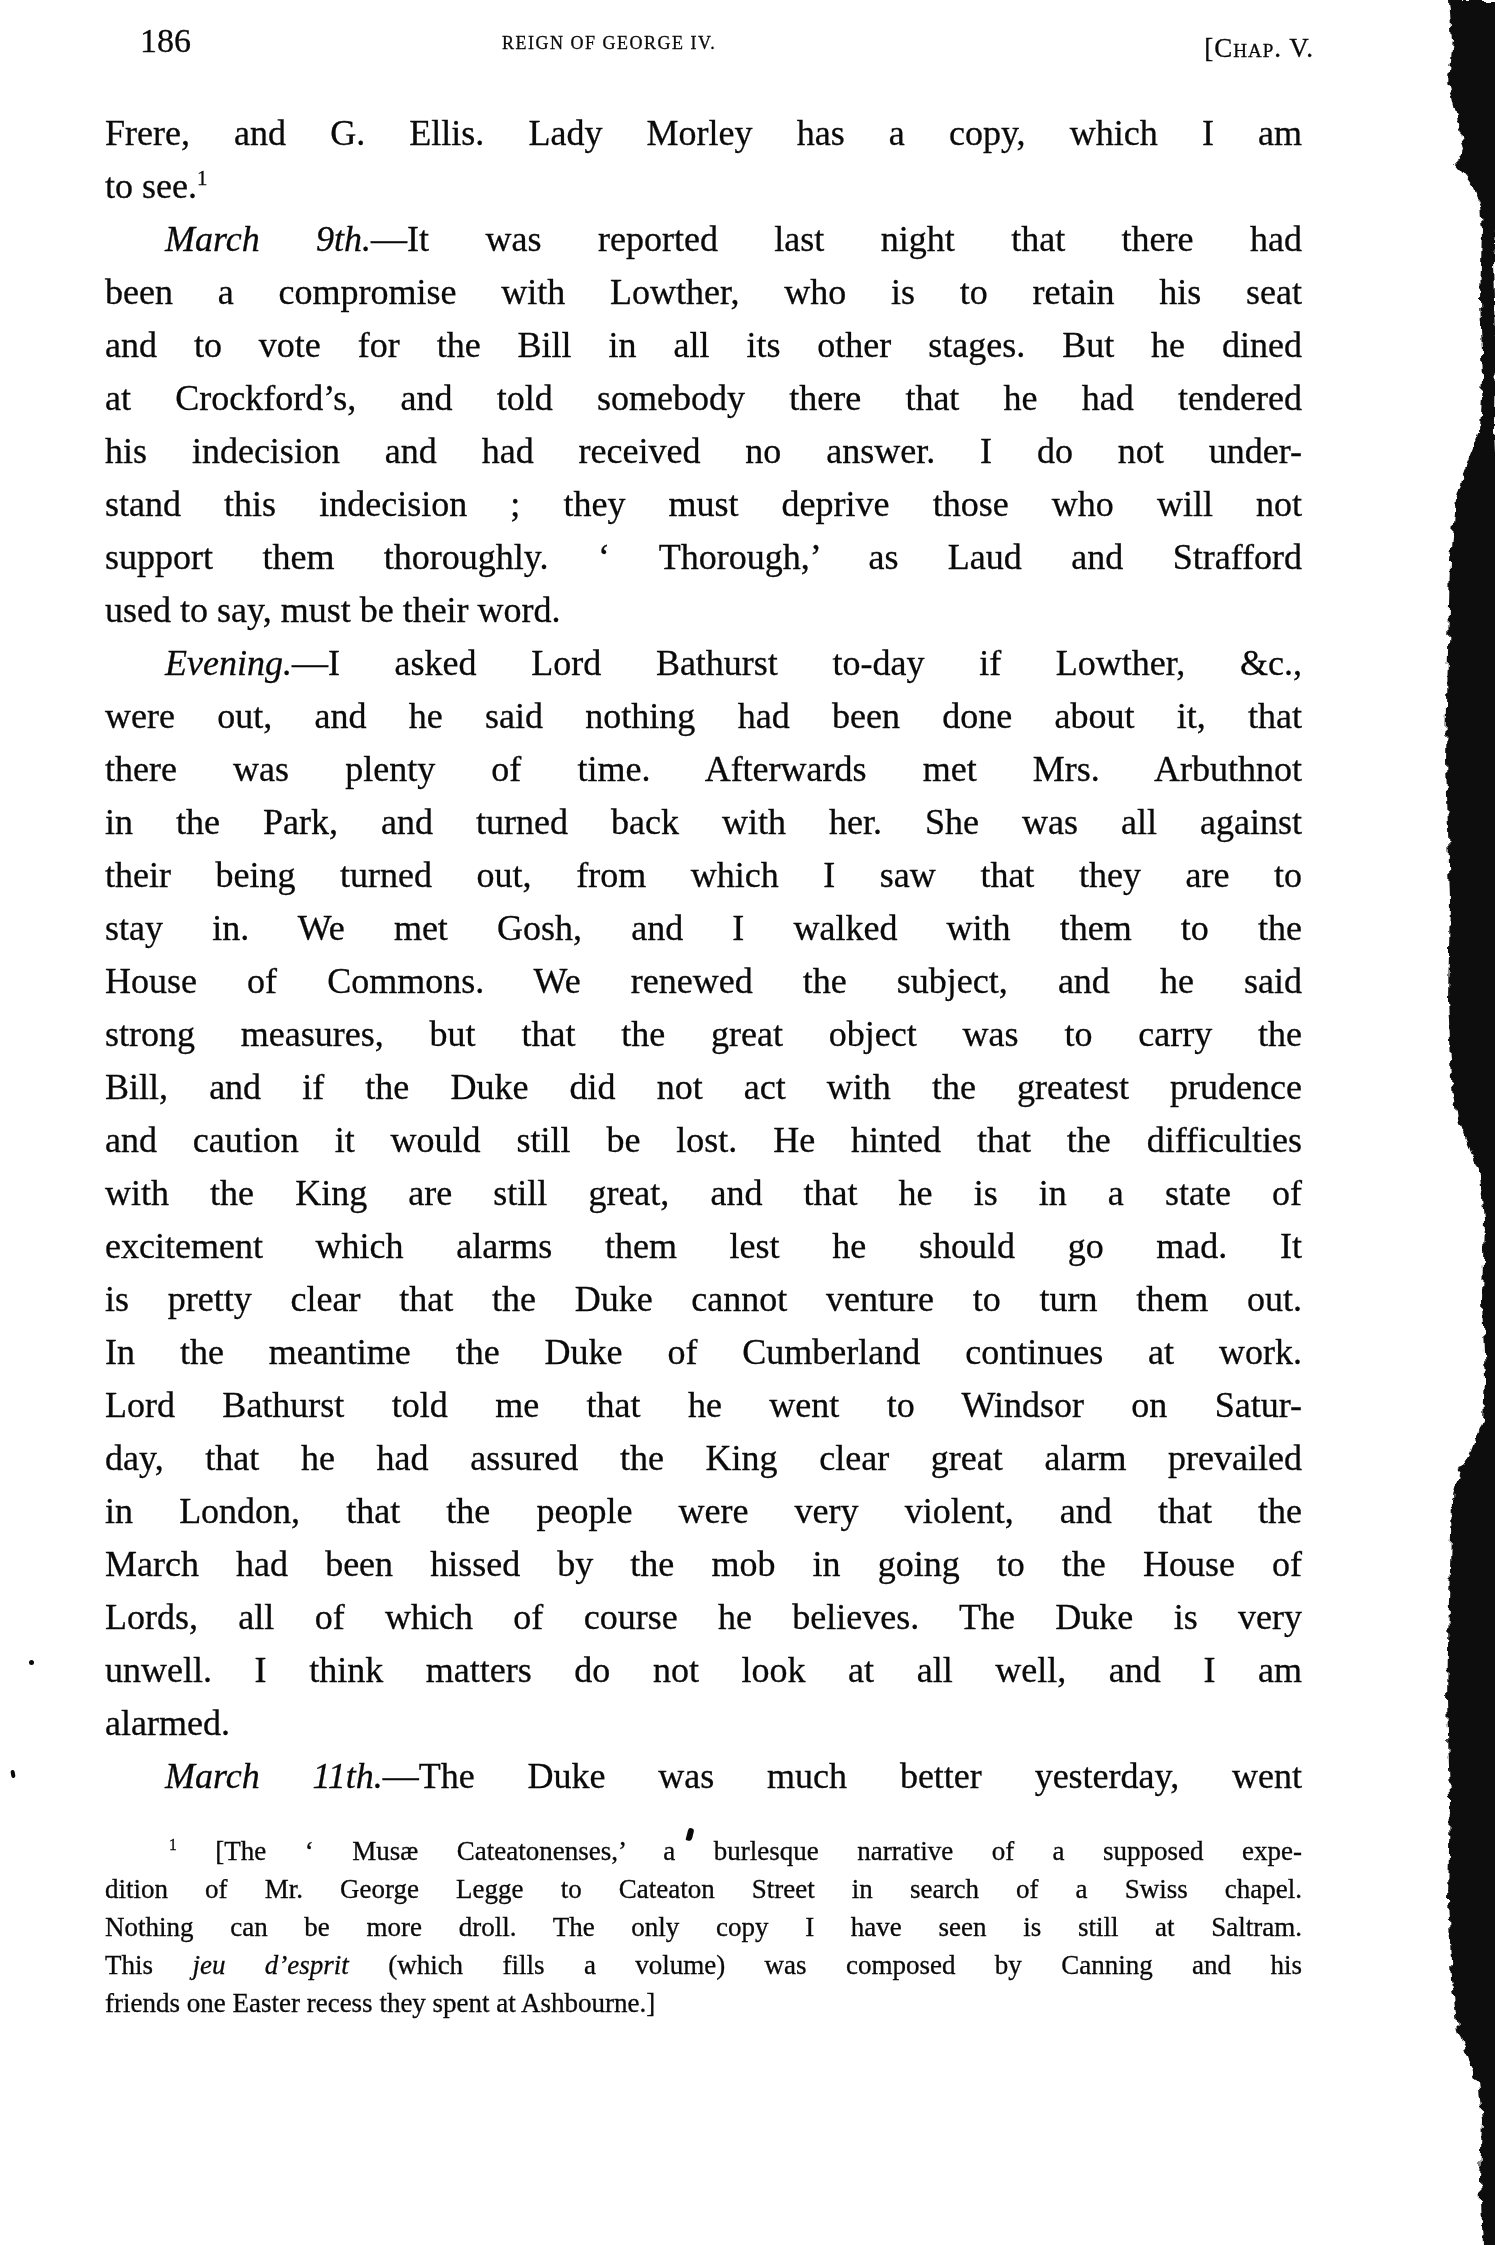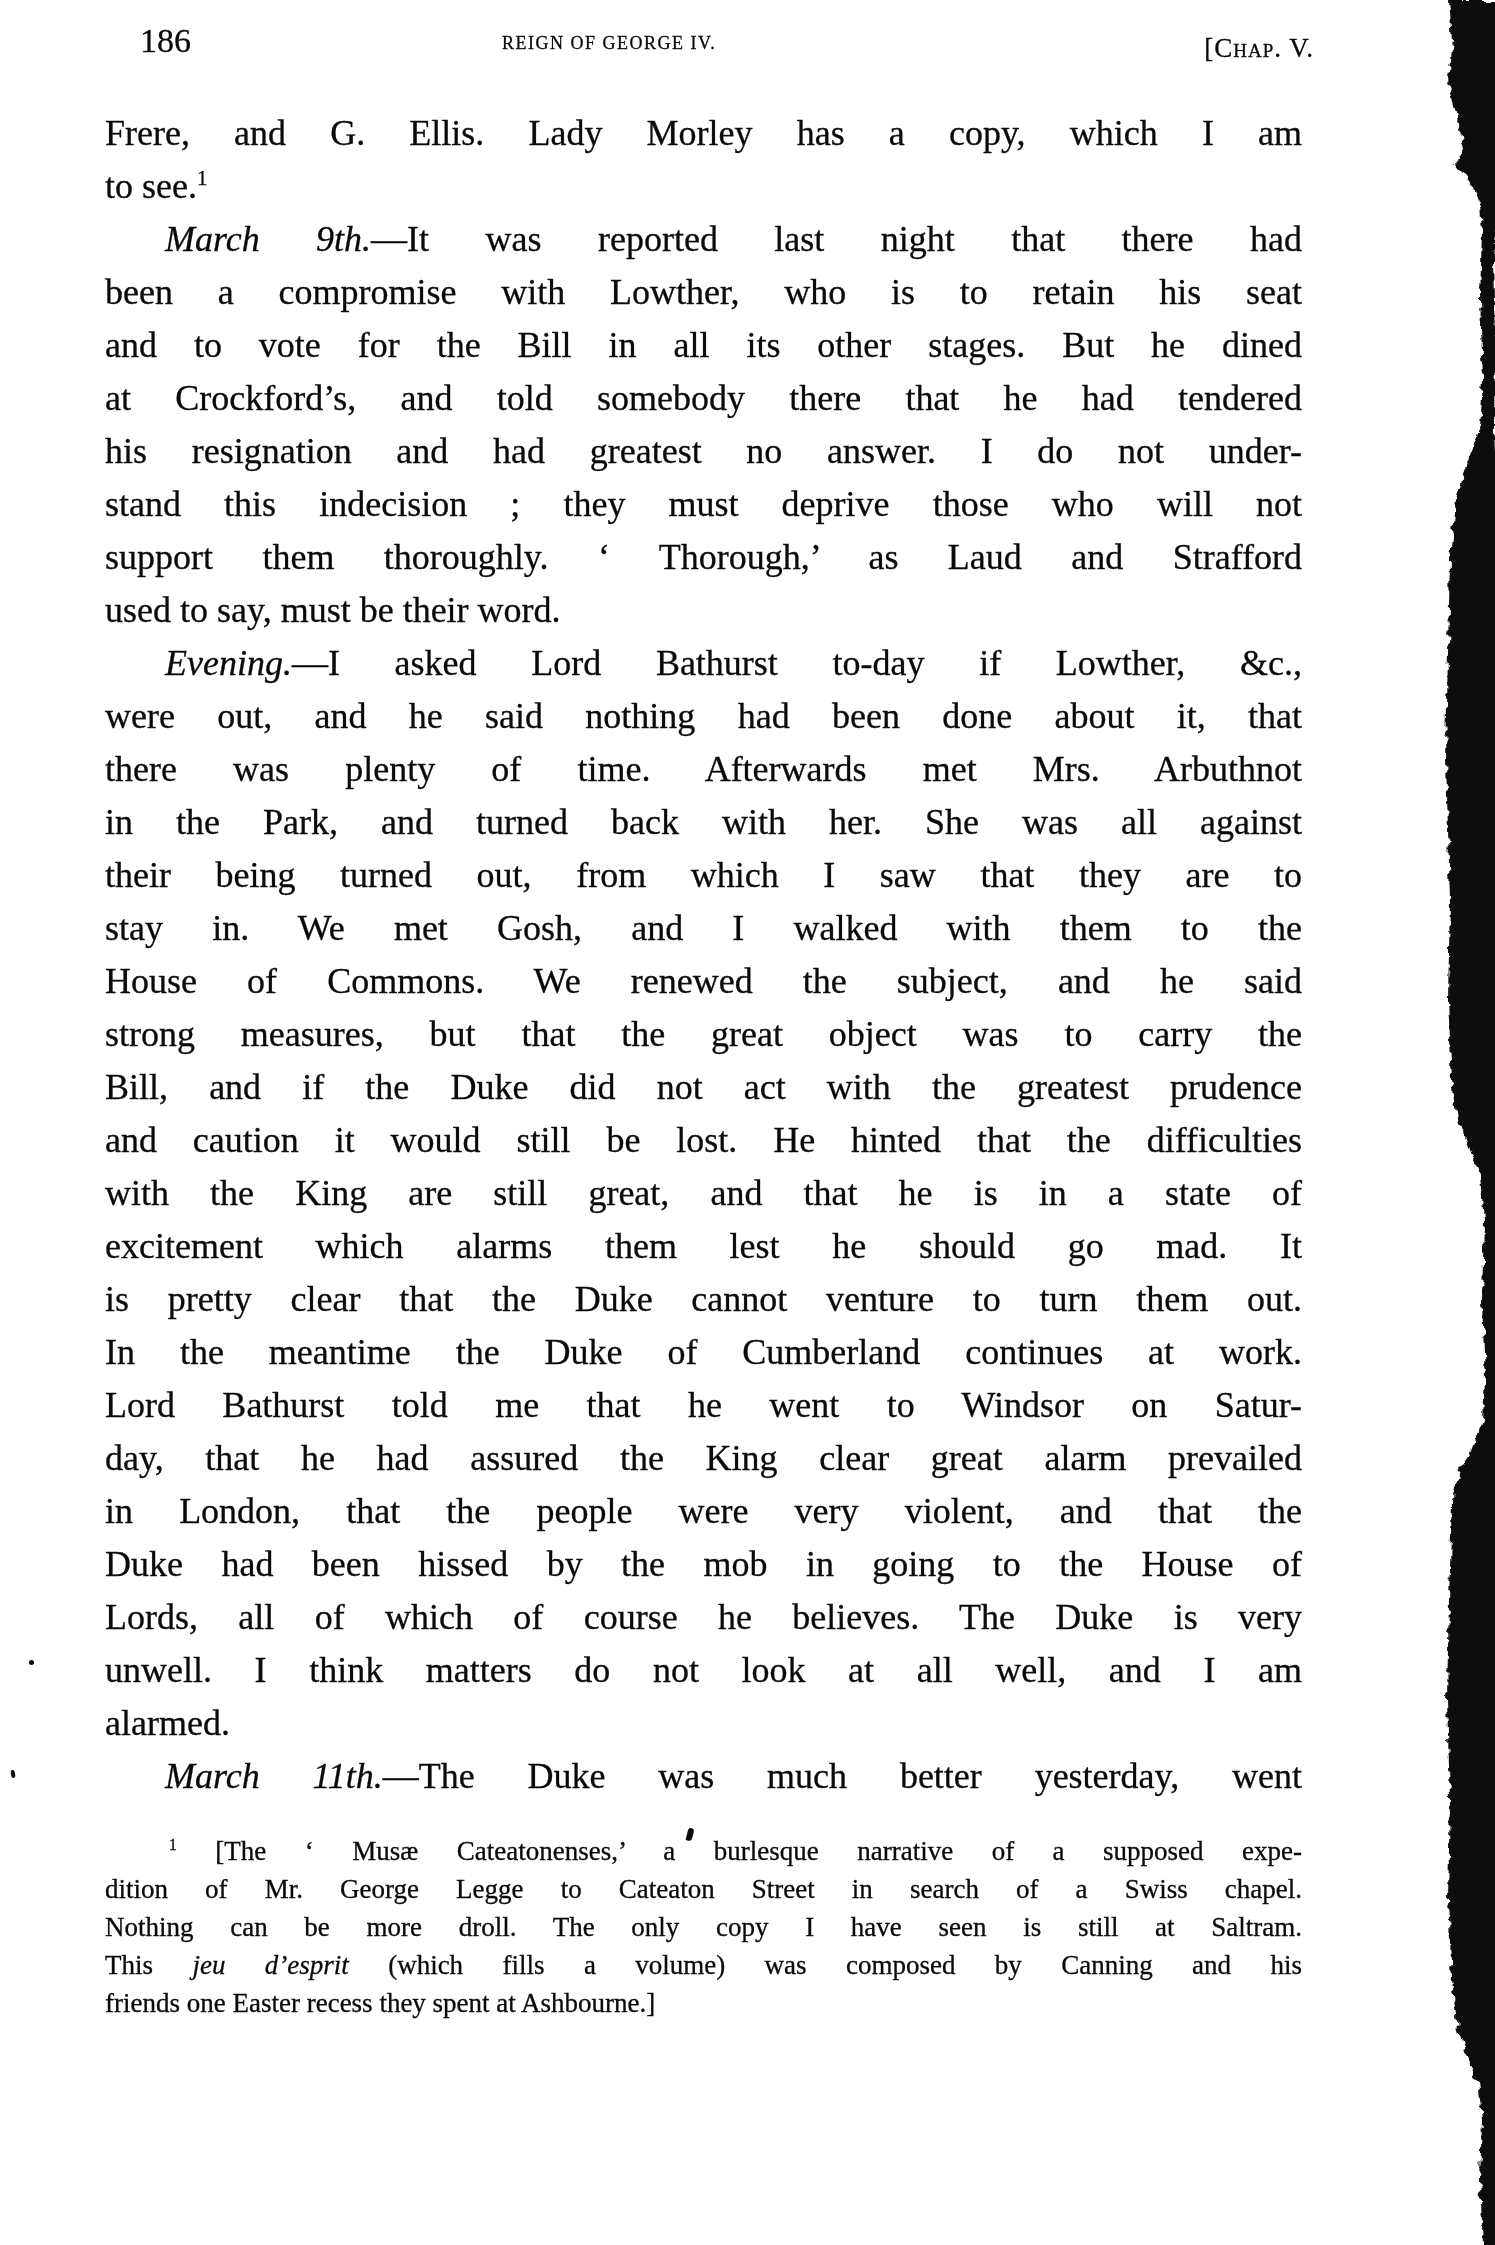--- a/index.html
+++ b/index.html
@@ -39,42 +39,42 @@
   <span class="hdr-title">REIGN OF GEORGE IV.</span>
   <span class="hdr-chap">[Chap. V.</span>
 
   <main class="body-text" id="body-text">
       <div class="line"><span>Frere, and G. Ellis.  Lady Morley has a copy, which I am</span></div>
       <div class="line last"><span>to see.</span><sup>1</sup></div>
       <div class="line indent"><em>March 9th.</em><span>—It was reported last night that there had</span></div>
       <div class="line"><span>been a compromise with Lowther, who is to retain his seat</span></div>
       <div class="line"><span>and to vote for the Bill in all its other stages.  But he dined</span></div>
       <div class="line"><span>at Crockford’s, and told somebody there that he had tendered</span></div>
-      <div class="line"><span>his resignation and had greatest no answer.  I do not under-</span></div>
+      <div class="line"><span>his indecision and had received no answer.  I do not under-</span></div>
       <div class="line"><span>stand this indecision ; they must deprive those who will not</span></div>
       <div class="line"><span>support them thoroughly.  ‘ Thorough,’ as Laud and Strafford</span></div>
       <div class="line last"><span>used to say, must be their word.</span></div>
       <div class="line indent"><em>Evening.</em><span>—I asked Lord Bathurst to-day if Lowther, &amp;c.,</span></div>
       <div class="line"><span>were out, and he said nothing had been done about it, that</span></div>
       <div class="line"><span>there was plenty of time.  Afterwards met Mrs. Arbuthnot</span></div>
       <div class="line"><span>in the Park, and turned back with her.  She was all against</span></div>
       <div class="line"><span>their being turned out, from which I saw that they are to</span></div>
       <div class="line"><span>stay in.  We met Gosh, and I walked with them to the</span></div>
       <div class="line"><span>House of Commons.  We renewed the subject, and he said</span></div>
       <div class="line"><span>strong measures, but that the great object was to carry the</span></div>
       <div class="line"><span>Bill, and if the Duke did not act with the greatest prudence</span></div>
       <div class="line"><span>and caution it would still be lost.  He hinted that the difficulties</span></div>
       <div class="line"><span>with the King are still great, and that he is in a state of</span></div>
       <div class="line"><span>excitement which alarms them lest he should go mad.  It</span></div>
       <div class="line"><span>is pretty clear that the Duke cannot venture to turn them out.</span></div>
       <div class="line"><span>In the meantime the Duke of Cumberland continues at work.</span></div>
       <div class="line"><span>Lord Bathurst told me that he went to Windsor on Satur-</span></div>
       <div class="line"><span>day, that he had assured the King clear great alarm prevailed</span></div>
       <div class="line"><span>in London, that the people were very violent, and that the</span></div>
-      <div class="line"><span>Duke had been hissed by the mob in going to the House of</span></div>
+      <div class="line"><span>March had been hissed by the mob in going to the House of</span></div>
       <div class="line"><span>Lords, all of which of course he believes.  The Duke is very</span></div>
       <div class="line"><span>unwell.  I think matters do not look at all well, and I am</span></div>
       <div class="line last"><span>alarmed.</span></div>
       <div class="line indent"><em>March 11th.</em><span>—The Duke was much better yesterday, went</span></div>
     </main>
 
   <div class="footnote" id="footnote">
       <div class="line indent"><sup>1</sup><span> [The ‘ Musæ Cateatonenses,’ a burlesque narrative of a supposed expe-</span></div>
       <div class="line"><span>dition of Mr. George Legge to Cateaton Street in search of a Swiss chapel.</span></div>
       <div class="line"><span>Nothing can be more droll.  The only copy I have seen is still at Saltram.</span></div>

